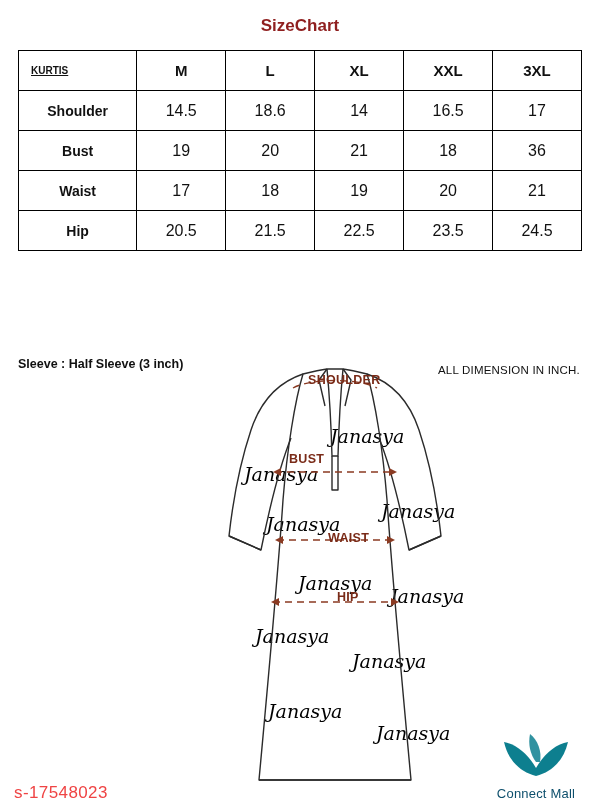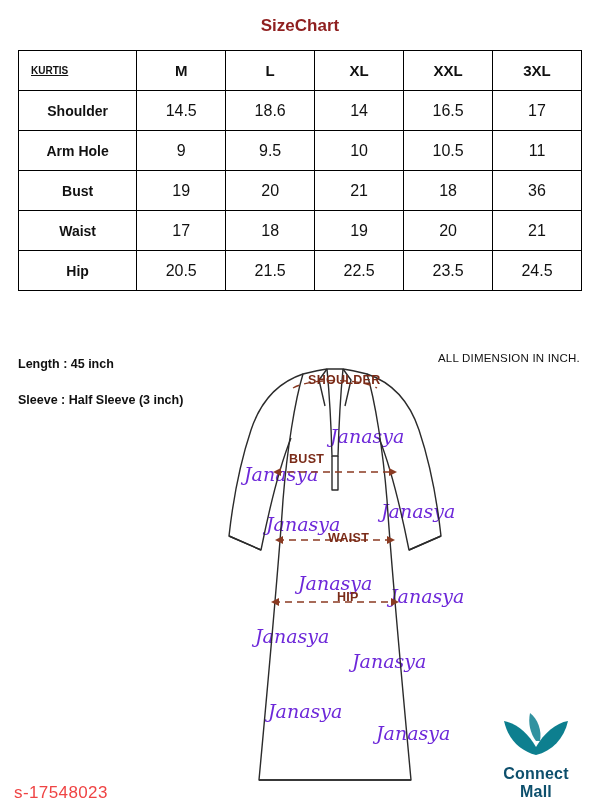--- a/index.html
+++ b/index.html
@@ -81,21 +81,21 @@
   .note-line {
     font-size: 12.5px;
     font-weight: bold;
     color: #101010;
     margin-bottom: 22px;
     white-space: nowrap;
   }
   .dimension-note {
     position: absolute;
     right: 20px;
-    top: 352px;
+    top: 364px;
     font-size: 11.5px;
     color: #111;
     font-weight: normal;
     letter-spacing: 0.2px;
   }
 
   
   .illustration {
     position: absolute;
     left: 215px;
@@ -115,21 +115,21 @@
     background: transparent;
   }
   .lbl-shoulder { left: 308px; top: 373px; }
   .lbl-bust     { left: 289px; top: 452px; }
   .lbl-waist    { left: 328px; top: 531px; }
   .lbl-hip      { left: 337px; top: 590px; }
 
   
   .watermark {
     position: absolute;
-    color: #6d28d9;
+    color: #000000;
     font-family: "DejaVu Serif", serif;
     font-style: italic;
     font-size: 19px;
     pointer-events: none;
     user-select: none;
     text-align: right;
   }
 
   
   .logo-box {
@@ -138,23 +138,23 @@
     bottom: 8px;
     width: 100px;
     text-align: center;
   }
   .logo-mark {
     width: 84px;
     height: 48px;
     margin: 0 auto;
   }
   .logo-text {
-    font-size: 16px;
+    font-size: 13px;
     color: #0d4f6c;
-    font-weight: bold;
+    font-weight: normal;
     margin-top: 6px;
     letter-spacing: 0.2px;
   }
 
   
   .sku {
     position: absolute;
     left: 14px;
     bottom: 6px;
     font-size: 17px;
@@ -194,28 +194,20 @@
       <tbody>
         <tr>
           <td class="row-label">Shoulder</td>
           <td>14.5</td>
           <td>18.6</td>
           <td>14</td>
           <td>16.5</td>
           <td>17</td>
         </tr>
         <tr>
-          <td class="row-label">Arm Hole</td>
-          <td>9</td>
-          <td>9.5</td>
-          <td>10</td>
-          <td>10.5</td>
-          <td>11</td>
-        </tr>
-        <tr>
           <td class="row-label">Bust</td>
           <td>19</td>
           <td>20</td>
           <td>21</td>
           <td>18</td>
           <td>36</td>
         </tr>
         <tr>
           <td class="row-label">Waist</td>
           <td>17</td>
@@ -230,21 +222,20 @@
           <td>21.5</td>
           <td>22.5</td>
           <td>23.5</td>
           <td>24.5</td>
         </tr>
       </tbody>
     </table>
   </div>
 
   <div class="notes">
-    <div class="note-line">Length : 45 inch</div>
     <div class="note-line">Sleeve : Half Sleeve (3 inch)</div>
   </div>
 
   <div class="dimension-note">ALL DIMENSION IN INCH.</div>
 
   <div class="watermark" style="left:330px; top:425px;">Janasya</div>
   <div class="watermark" style="left:244px; top:463px;">Janasya</div>
   <div class="watermark" style="left:266px; top:513px;">Janasya</div>
   <div class="watermark" style="left:381px; top:500px;">Janasya</div>
   <div class="watermark" style="left:298px; top:572px;">Janasya</div>

